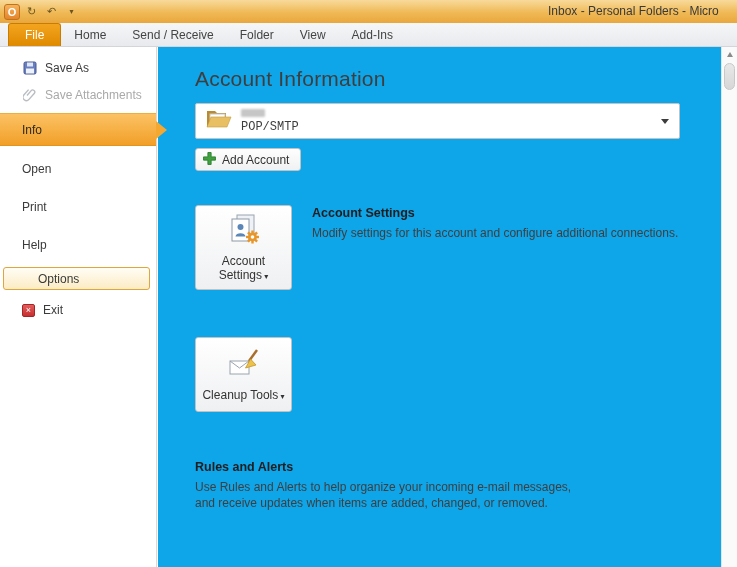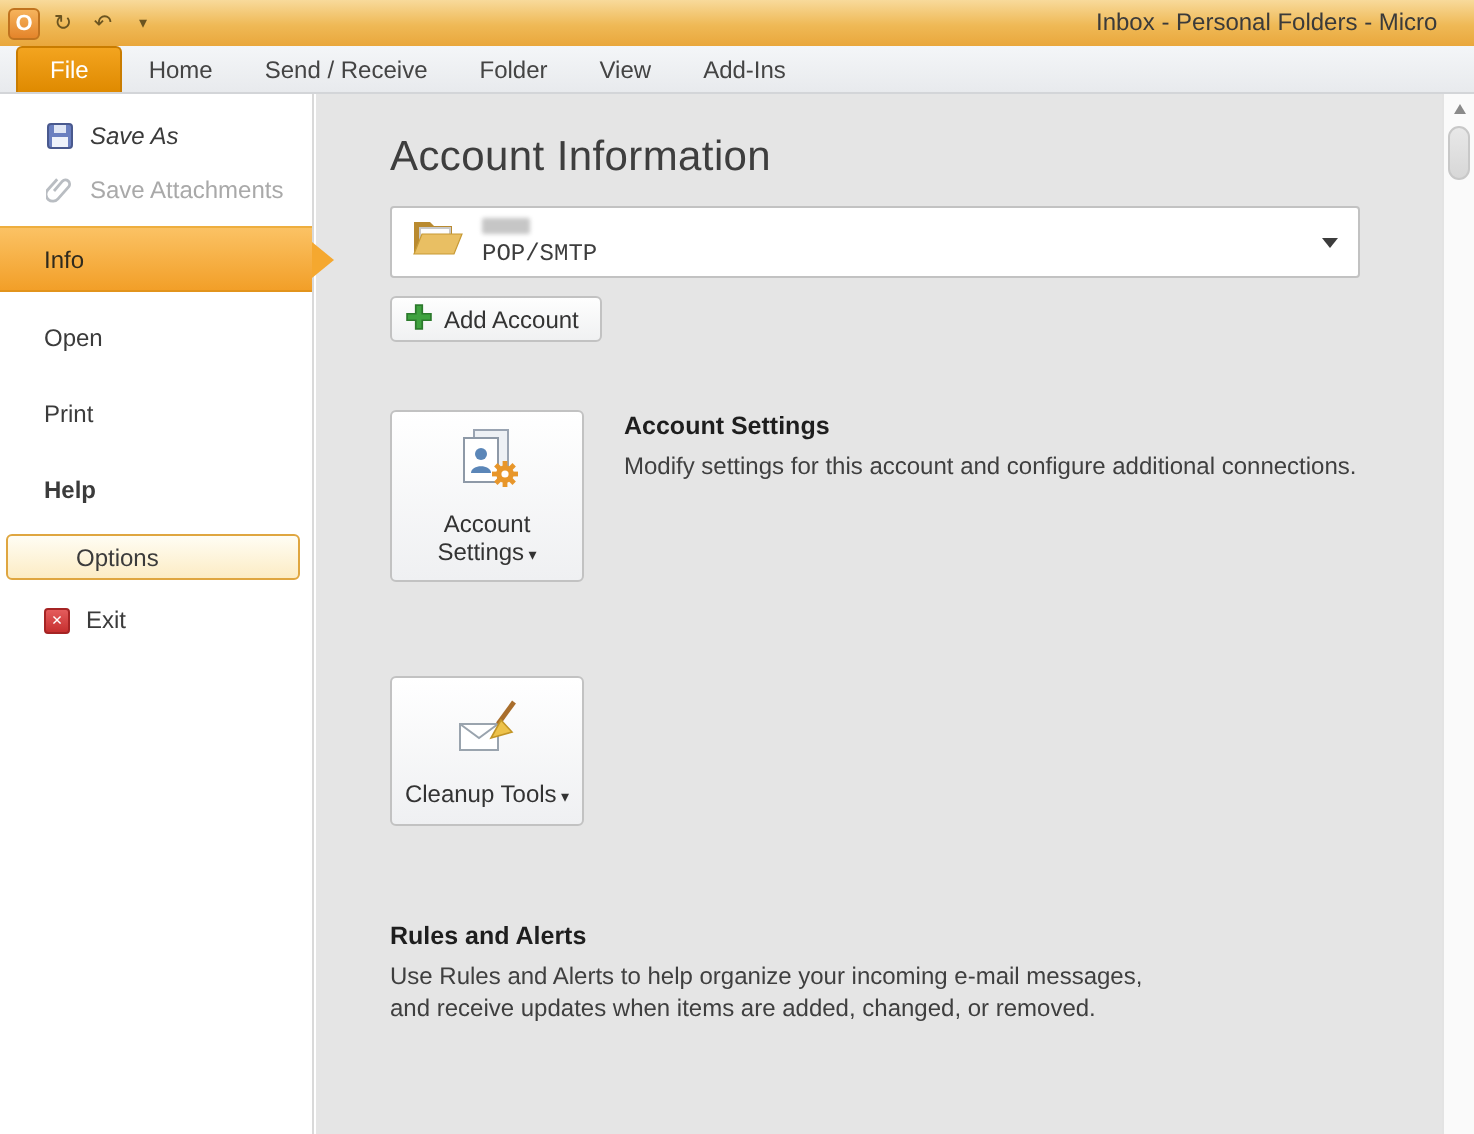--- a/index.html
+++ b/index.html
@@ -63,56 +63,56 @@
   .sidebar {
     position:absolute; top:0; left:0; bottom:0; width:157px;
     background:#fff; border-right:1px solid #d9d9d9;
   }
   .sb-item {
     position:absolute; left:0; right:0; height:22px;
     display:flex; align-items:center; gap:8px;
     padding-left:22px; font-size:12px; color:#3b3b3b; cursor:default;
   }
   .sb-item .sb-ic { width:15px; display:flex; align-items:center; justify-content:center; }
-  .sb-saveas { top:10px;font-style:italic; }
+  .sb-saveas { top:10px; }
   .sb-saveatt { top:37px; color:#a9a9a9; }
   .sb-info {
     top:66px; height:33px; padding-left:22px;
     background:linear-gradient(#fbc264,#f29f28);
     border-top:1px solid #eeae3e; border-bottom:1px solid #e2941c;
     color:#2f2a1d; z-index:5;
   }
   .sb-info::after {
     content:""; position:absolute; right:-11px; top:50%; margin-top:-9px;
     width:0; height:0;
     border-top:9px solid transparent; border-bottom:9px solid transparent;
     border-left:11px solid #f5a82f;
   }
   .sb-open { top:111px; }
   .sb-print { top:149px; }
-  .sb-help { top:187px;font-weight:bold; }
+  .sb-help { top:187px; }
   .sb-options {
     top:220px; left:3px; right:6px; height:23px;
     border:1px solid #dfa640; border-radius:3px;
     background:linear-gradient(#fffdf4,#fcecc4);
     padding-left:34px;
   }
   .sb-exit { top:252px; }
 
   .exit-icon {
     width:13px; height:13px; border-radius:2px;
     background:linear-gradient(#e45c5c,#c62f2f);
     border:1px solid #a52424;
     color:#fff; font-size:9px; line-height:11px; text-align:center;
   }
 
   
   .content {
     position:absolute; left:158px; top:0; right:16px; bottom:0;
-    background:#e5e5e5; padding:12px 0 0 37px;
+    background:#0ea5e9; padding:12px 0 0 37px;
   }
   .page-title {
     font-size:21px; font-weight:400; color:#3e3e3e;
     margin:8px 0 0 0; letter-spacing:0.2px;
   }
   .account-dropdown {
     position:relative; margin-top:12px; width:485px; height:36px;
     border:1px solid #c2c2c2; border-radius:2px; background:#fff;
     display:flex; align-items:center; padding:0 10px; cursor:default;
   }

